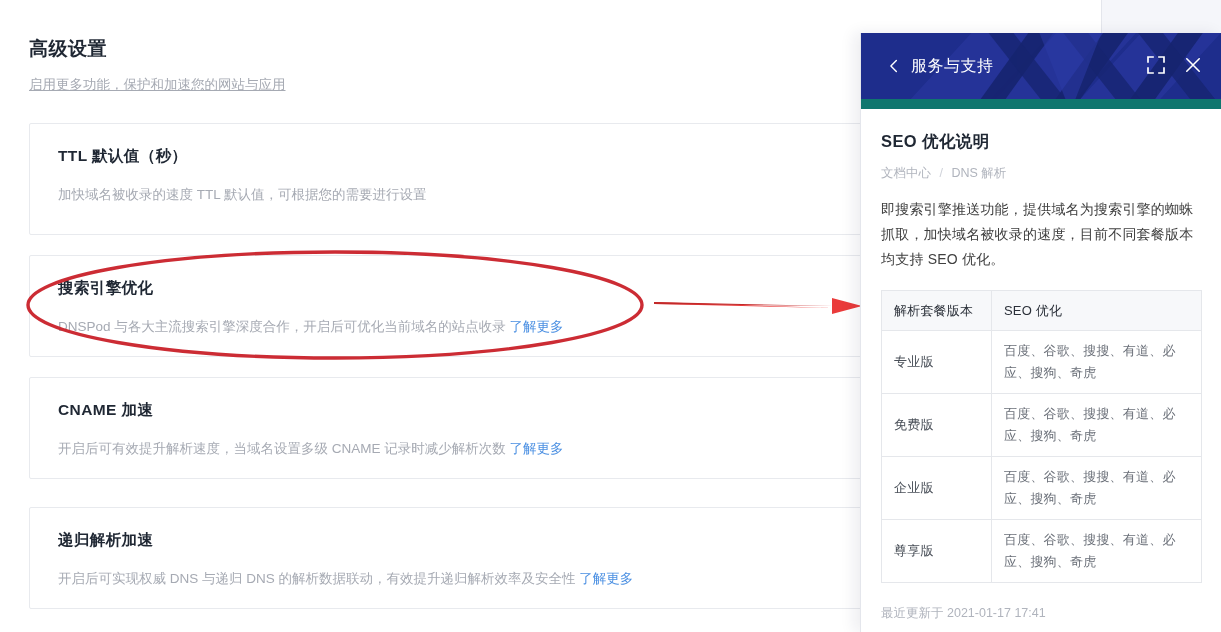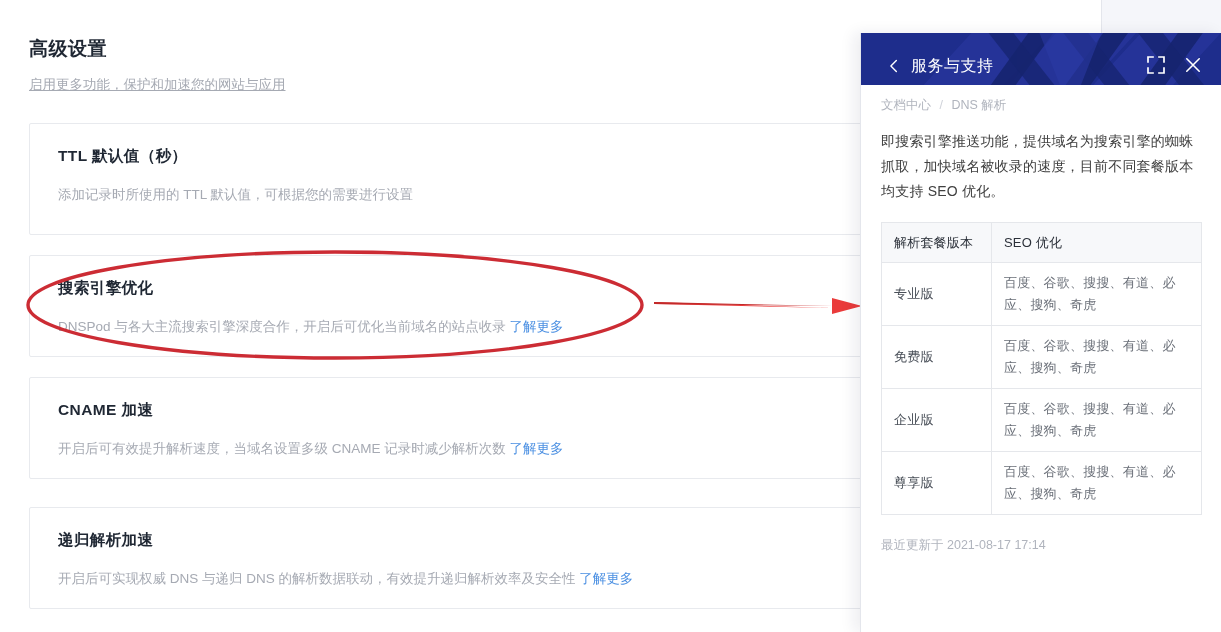--- a/index.html
+++ b/index.html
@@ -58,22 +58,22 @@
   }
 
   .drawer {
     position: absolute; left: 860px; top: 33px; width: 361px; height: 599px;
     background: #ffffff;
     border-left: 1px solid #e4e6ec;
     box-shadow: -6px 0 14px rgba(20,30,60,.08);
     overflow: hidden;
   }
   .drawer-header {
-    position: relative; width: 100%; height: 52px;
-    background: #404040;
+    position: relative; width: 100%; height: 76px;
+    background: #0f766e;
     overflow: hidden;
   }
   .drawer-header .deco { position: absolute; top: 0; left: 0; width: 100%; height: 66px; }
   .drawer-back {
     position: absolute; left: 24px; top: 20px; width: 18px; height: 26px;
     color: #ffffff; font-size: 18px; line-height: 26px; text-align: center;
   }
   .drawer-title {
     position: absolute; left: 50px; top: 20px;
     color: #ffffff; font-size: 16px; font-weight: 400; letter-spacing: .5px;
@@ -135,21 +135,21 @@
 <div id="root">
 
   <div class="page">
 
     <div class="page-title">高级设置</div>
     <div class="page-sub">启用更多功能，保护和加速您的网站与应用</div>
 
     <div class="card" style="top:123px; height:112px;">
       <div class="card-title">TTL 默认值（秒）</div>
       <div class="card-desc">
-        <span>添加记录时所使用的 TTL 默认值，可根据您的需要进行设置</span>
+        <span>加快域名被收录的速度 TTL 默认值，可根据您的需要进行设置</span>
       </div>
     </div>
 
     <div class="card" style="top:255px; height:102px;">
       <div class="card-title">搜索引擎优化</div>
       <div class="card-desc">
         <span>DNSPod 与各大主流搜索引擎深度合作，开启后可优化当前域名的站点收录</span>
         <span class="more-link">了解更多</span>
       </div>
     </div>
@@ -222,20 +222,21 @@
 
       <div class="drawer-close">
         <svg viewBox="0 0 18 18" width="16" height="16" style="display:block;margin:3px auto;">
           <path d="M2,2 L16,16 M16,2 L2,16" fill="none" stroke="#ffffff" stroke-width="1.8" stroke-linecap="round"></path>
         </svg>
       </div>
     </div>
 
     <div class="drawer-body">
 
+      <div class="doc-title">SEO 优化说明</div>
 
       <div class="breadcrumb">
         <span>文档中心</span>
         <span class="sep">/</span>
         <span>DNS 解析</span>
       </div>
 
       <p class="doc-para">即搜索引擎推送功能，提供域名为搜索引擎的蜘蛛抓取，加快域名被收录的速度，目前不同套餐版本均支持 SEO 优化。</p>
 
       <table class="doc-table">
@@ -258,17 +259,17 @@
             <td class="col1">企业版</td>
             <td class="col2">百度、谷歌、搜搜、有道、必应、搜狗、奇虎</td>
           </tr>
           <tr>
             <td class="col1">尊享版</td>
             <td class="col2">百度、谷歌、搜搜、有道、必应、搜狗、奇虎</td>
           </tr>
         </tbody>
       </table>
 
-      <div class="doc-updated">最近更新于 2021-08-17 17:14</div>
+      <div class="doc-updated">最近更新于 2021-01-17 17:41</div>
 
     </div>
   </div>
 </div>
 
 </body></html>

